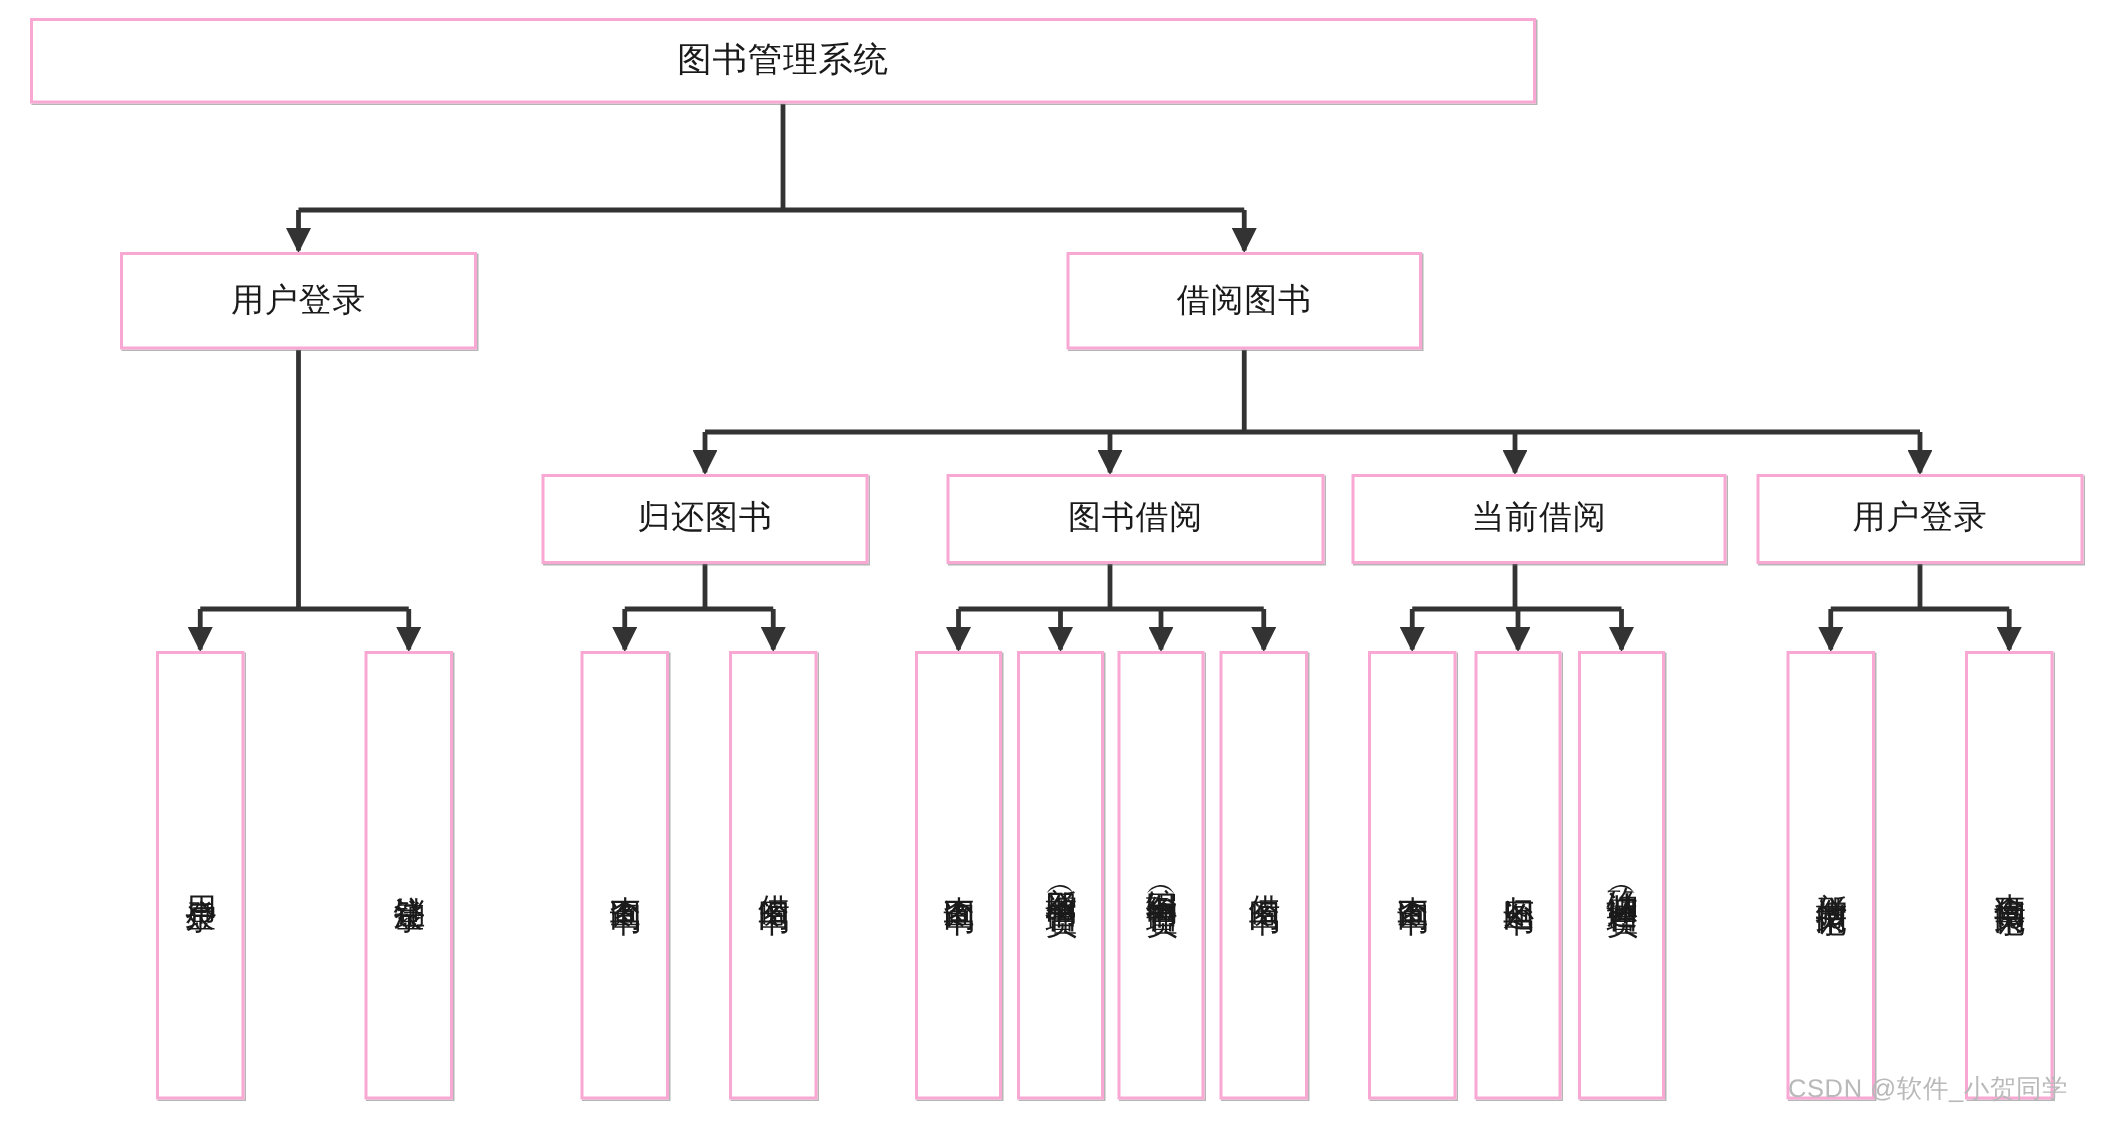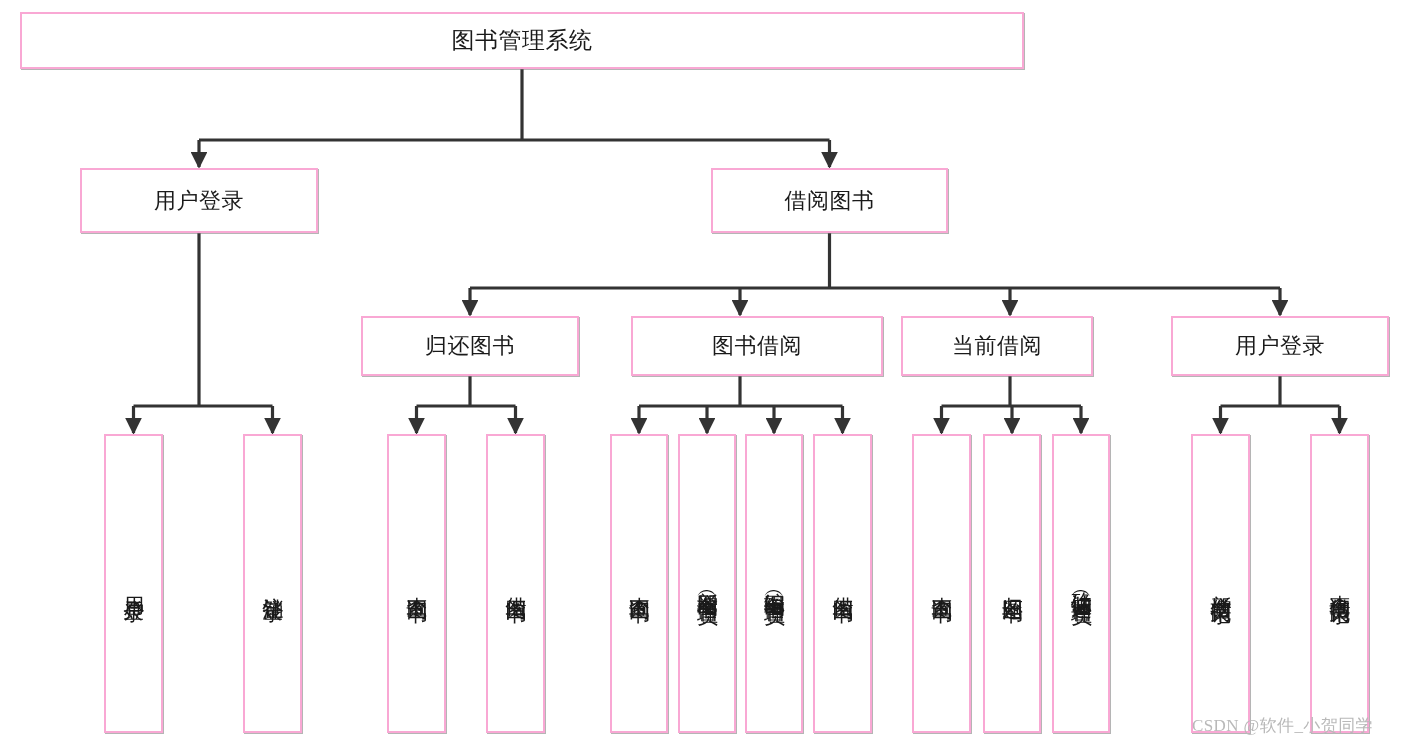--- a/index.html
+++ b/index.html
@@ -55,21 +55,21 @@
   .node.root .label { font-size: 23px; }
   .watermark {
     position: absolute;
     left: 1192px;
     top: 714px;
     font-size: 17px;
     color: #b9b9b9;
     letter-spacing: 0.4px;
     z-index: 5;
     white-space: nowrap;
-    font-family: Liberation Serif, serif;
+    font-family: Liberation Sans, sans-serif;
     text-align: right;
   }
 </style>
 </head>
 <body>
 
 <div id="canvas">
   <svg id="edges" viewBox="0 0 1405 747" xmlns="http://www.w3.org/2000/svg">
     <defs>
       <marker id="arrow" viewBox="0 0 10 10" refX="9" refY="5" markerWidth="5.2" markerHeight="5.2" orient="auto-start-reverse">
@@ -122,21 +122,21 @@
       </div>
       <div class="node" style="left: 711px; top: 168px; width: 237px; height: 65px;">
         <span class="label">借阅图书</span>
       </div>
       <div class="node" style="left: 361px; top: 316px; width: 218px; height: 60px;">
         <span class="label">归还图书</span>
       </div>
       <div class="node" style="left: 631px; top: 316px; width: 252px; height: 60px;">
         <span class="label">图书借阅</span>
       </div>
-      <div class="node" style="left: 901px; top: 316px; width: 192px; height: 60px;">
+      <div class="node" style="left: 901px; top: 316px; width: 250px; height: 60px;">
         <span class="label">当前借阅</span>
       </div>
       <div class="node" style="left: 1171px; top: 316px; width: 218px; height: 60px;">
         <span class="label">用户登录</span>
       </div>
       <div class="node vertical" style="left: 104px; top: 434px; width: 59px; height: 299px;">
         <span class="label">用户登录</span>
       </div>
       <div class="node vertical" style="left: 243px; top: 434px; width: 59px; height: 299px;">
         <span class="label">注销登录</span>

